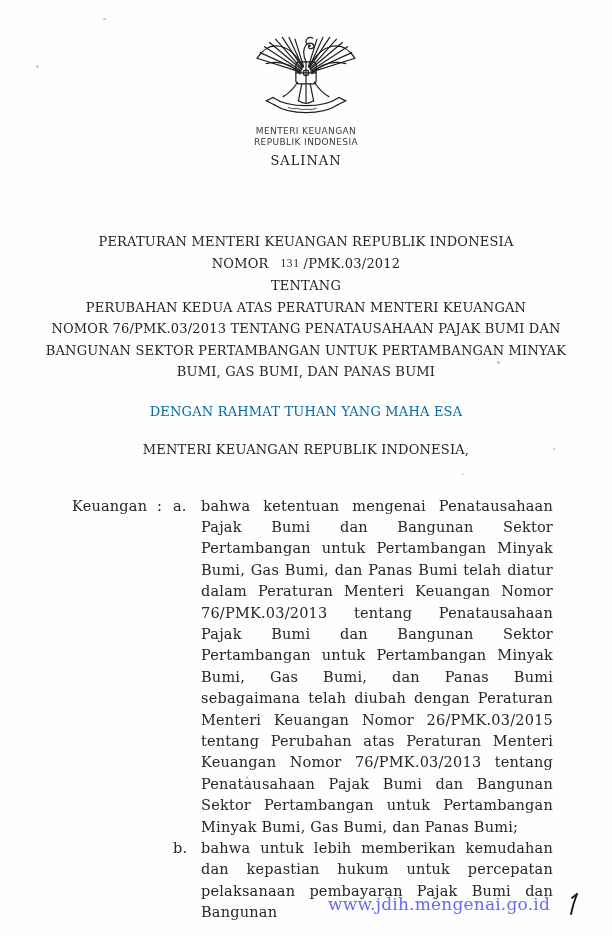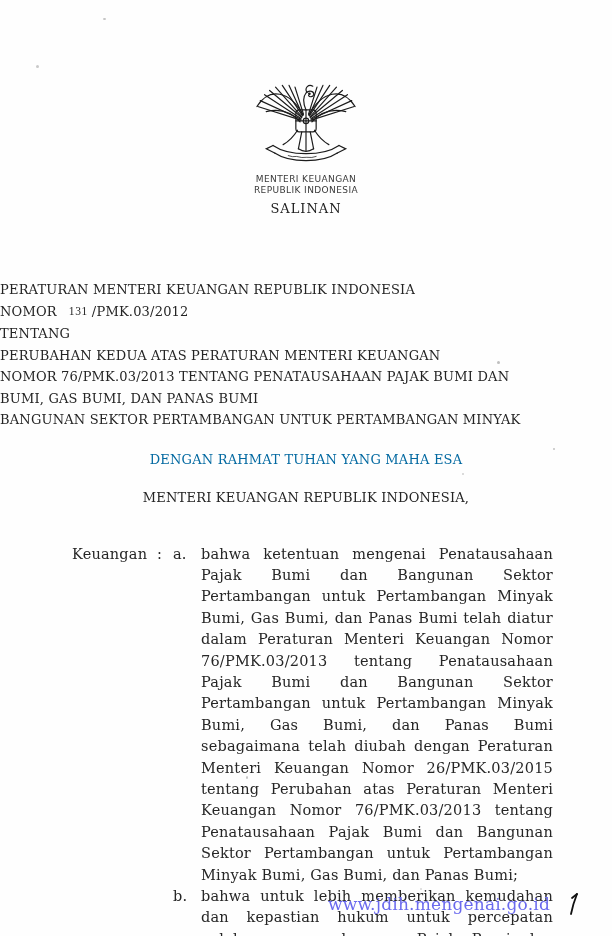--- a/index.html
+++ b/index.html
@@ -8,42 +8,42 @@
     width: 612px;
     height: 936px;
     margin: 0 auto;
     background: #fefefe;
     color: #222;
     font-family: "DejaVu Serif", serif;
     overflow: hidden;
   }
 
   
-  .header { padding-top: 33px; text-align: center; margin-top: 48px; }
+  .header { padding-top: 33px; text-align: center; }
   .emblem-wrap { line-height: 0; }
   .ministry {
     margin-top: 3px;
     font-family: "DejaVu Sans", sans-serif;
     font-size: 9px;
     line-height: 11px;
     letter-spacing: 0.4px;
     color: #3a3a3a;
   }
   .copy-stamp {
     margin-top: 5px;
     font-size: 13px;
     font-weight: normal;
     letter-spacing: 1px;
     color: #1d1d1d;
   }
 
   
   .title-block {
     margin-top: 63px;
-    text-align: left;
+    text-align: center;
     font-size: 13px;
     line-height: 21.5px;
     letter-spacing: 0.2px;
     color: #242424;
   }
   .nomor-number {
     font-family: Liberation Serif, serif;
     font-size: 11.5px;
     letter-spacing: 0.6px;
     position: relative;
@@ -158,22 +158,22 @@
 
   <div class="title-block">
     <div>PERATURAN MENTERI KEUANGAN REPUBLIK INDONESIA</div>
     <div>
       <span>NOMOR</span><span class="nomor-number">131</span><span>/PMK.03/2012</span>
     </div>
     <div>TENTANG</div>
     <div>
         <div>PERUBAHAN KEDUA ATAS PERATURAN MENTERI KEUANGAN</div>
         <div>NOMOR 76/PMK.03/2013 TENTANG PENATAUSAHAAN PAJAK BUMI DAN</div>
+        <div>BANGUNAN SEKTOR PERTAMBANGAN UNTUK PERTAMBANGAN MINYAK</div>
         <div>BUMI, GAS BUMI, DAN PANAS BUMI</div>
-        <div>BANGUNAN SEKTOR PERTAMBANGAN UNTUK PERTAMBANGAN MINYAK</div>
       </div>
   </div>
 
   <div class="invocation">DENGAN RAHMAT TUHAN YANG MAHA ESA</div>
   <div class="issuer">MENTERI KEUANGAN REPUBLIK INDONESIA,</div>
 
   <div class="considerations">
     <div class="cons-label">Keuangan</div>
     <div class="cons-colon">:</div>
     <div class="cons-items">

